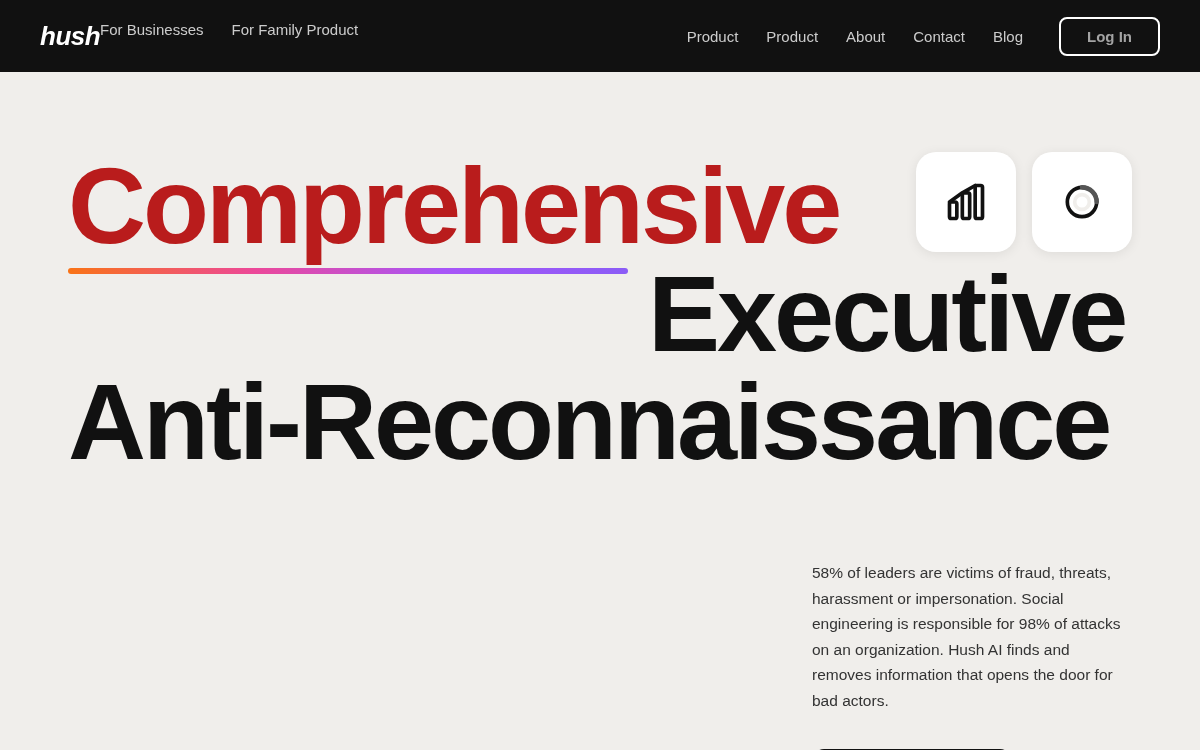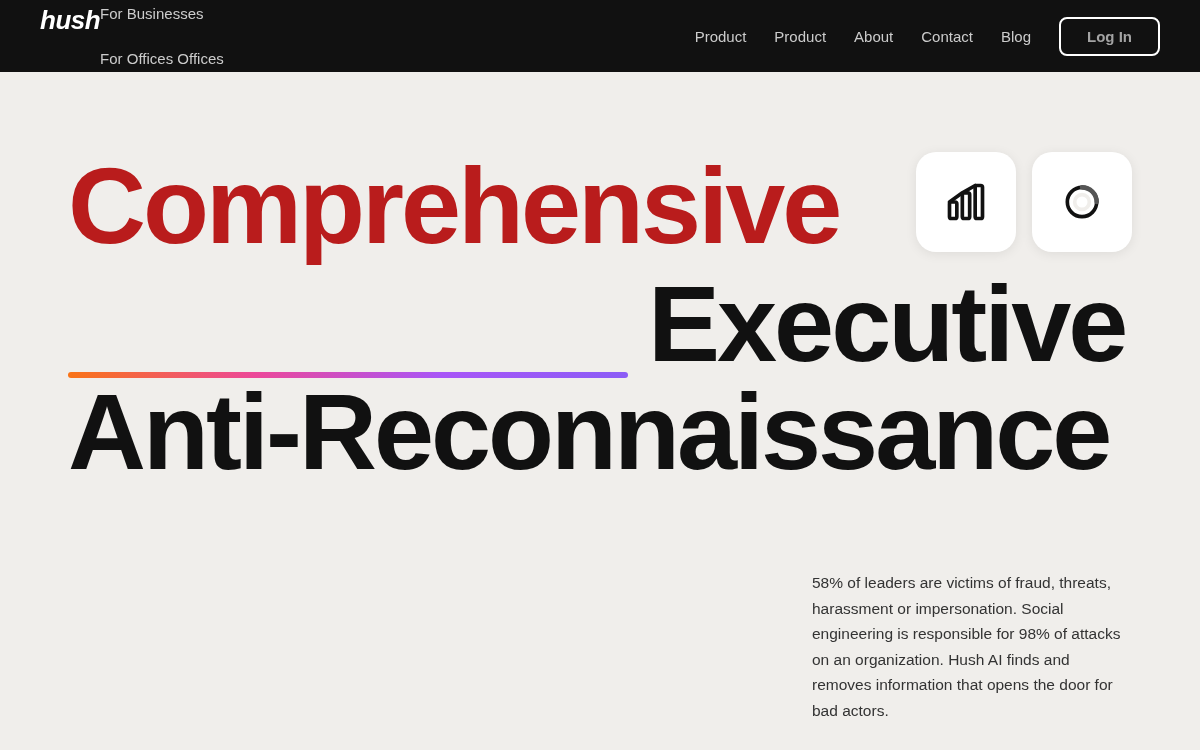--- a/index.html
+++ b/index.html
@@ -32,34 +32,33 @@
       color: #fff;
       font-size: 26px;
       font-weight: 800;
       letter-spacing: -0.5px;
       font-style: italic;
     }
 
     .nav-links-left {
       display: flex;
       gap: 28px;
-      flex-direction: column;
     }
 
     .nav-links-left a, .nav-links-right a {
       color: #ccc;
       text-decoration: none;
       font-size: 15px;
       font-weight: 400;
     }
 
     .nav-right {
       display: flex;
       align-items: center;
-      gap: 28px;
+      gap: 36px;
       justify-content: flex-end;
     }
 
     .nav-links-right {
       display: flex;
       gap: 28px;
       align-items: center;
     }
 
     .login-btn {
@@ -174,23 +173,22 @@
       text-align: center;
     }
 
     
     .headline-block {
       position: relative;
     }
 
     .row2 {
       display: flex;
-      align-items: flex-end;
+      align-items: flex-start;
       gap: 0;
-      margin-top: 10px;
     }
 
     .row2-left {
       display: flex;
       flex-direction: column;
       justify-content: flex-end;
     }
 
     .row2-right {
       font-size: 108px;
@@ -203,21 +201,21 @@
 
   </style>
 </head>
 <body>
 
 <nav>
   <div class="nav-left">
     <span class="logo">hush</span>
     <div class="nav-links-left">
       <a href="#">For Businesses</a>
-      <a href="#">For Offices Offices</a>
+      <a href="#">For Family Product</a>
     </div>
   </div>
   <div class="nav-right">
     <div class="nav-links-right">
       <a href="#">Product</a>
       <a href="#">Product</a>
       <a href="#">About</a>
       <a href="#">Contact</a>
       <a href="#">Blog</a>
     </div>

